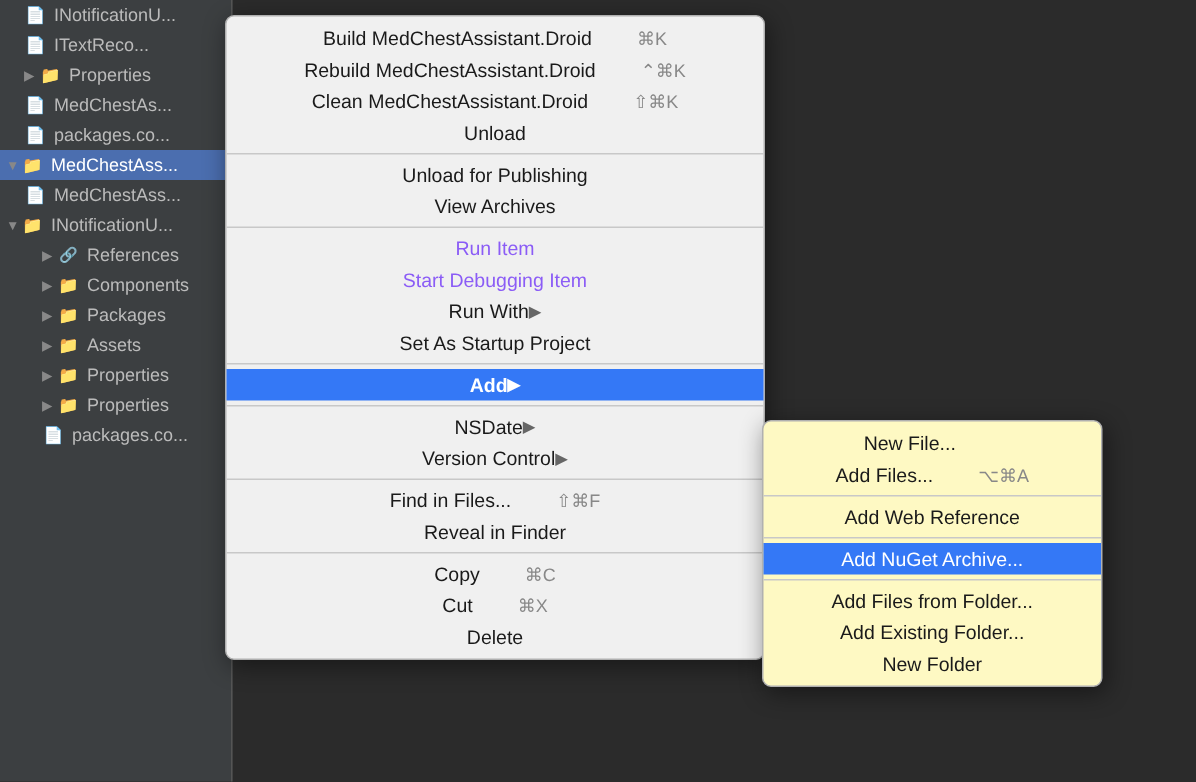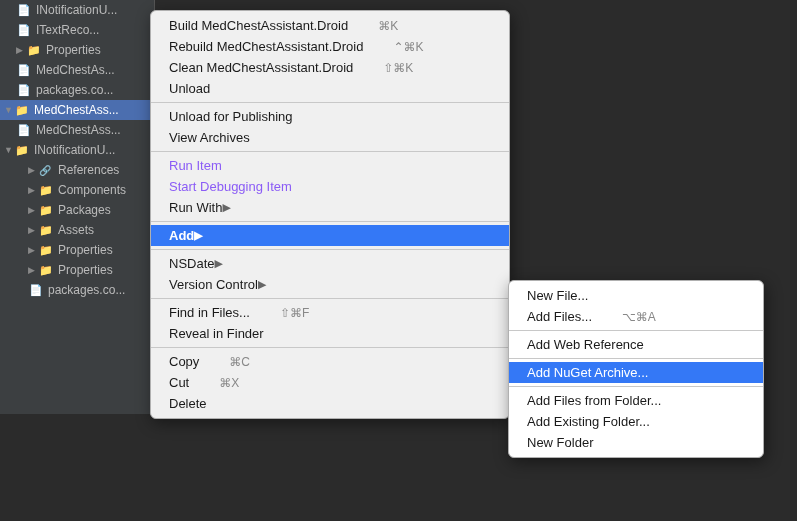--- a/index.html
+++ b/index.html
@@ -28,21 +28,21 @@
     .code-line { white-space: nowrap; }
     .kw-new { color: #cc7832; }
     .kw-str { color: #6a8759; }
     .code-comment { color: #808080; font-style: italic; }
 
     
     .sidebar {
       position: absolute;
       top: 0; left: 0;
       width: 155px;
-      height: 414px;
+      height: 521px;
       background: #3c3f41;
       border-right: 1px solid #555;
       overflow: hidden;
     }
     .sidebar-item {
       display: flex;
       align-items: center;
       padding: 2px 4px;
       color: #bbb;
       font-size: 12px;
@@ -80,21 +80,21 @@
       background: #f0f0f0;
       border: 1px solid #b0b0b0;
       border-radius: 6px;
       box-shadow: 2px 4px 16px rgba(0,0,0,0.45);
       padding: 4px 0;
       z-index: 100;
     }
     .menu-item {
       display: flex;
       align-items: center;
-      justify-content: flex-start;
+      justify-content: center;
       padding: 3px 18px 3px 18px;
       color: #1a1a1a;
       font-size: 13px;
       cursor: pointer;
       white-space: nowrap;
     }
     .menu-item:hover, .menu-item.active {
       background: #3478f6;
       color: #fff;
       font-weight: bold;
@@ -117,22 +117,22 @@
       height: 1px;
       background: #c8c8c8;
       margin: 3px 0;
     }
 
     
     .context-menu-secondary {
       position: absolute;
       top: 280px;
       left: 508px;
-      width: 256px;
-      background: #ffffff;
+      width: 227px;
+      background: #fef9c3;
       border: 1px solid #b0b0b0;
       border-radius: 6px;
       box-shadow: 2px 4px 16px rgba(0,0,0,0.45);
       padding: 4px 0;
       z-index: 200;
     }
     .menu-item.highlighted {
       background: #3478f6;
       color: #fff;
     }
@@ -258,20 +258,23 @@
   <div class="menu-item disabled">
     <span>Run Item</span>
   </div>
   <div class="menu-item disabled">
     <span>Start Debugging Item</span>
   </div>
   <div class="menu-item">
     <span>Run With</span>
     <span class="arrow">▶</span>
   </div>
+  <div class="menu-item">
+    <span>Set As Startup Project</span>
+  </div>
   <div class="menu-separator"></div>
   <div class="menu-item active">
     <span>Add</span>
     <span class="arrow">▶</span>
   </div>
   <div class="menu-separator"></div>
   <div class="menu-item">
     <span>NSDate</span>
     <span class="arrow">▶</span>
   </div>

